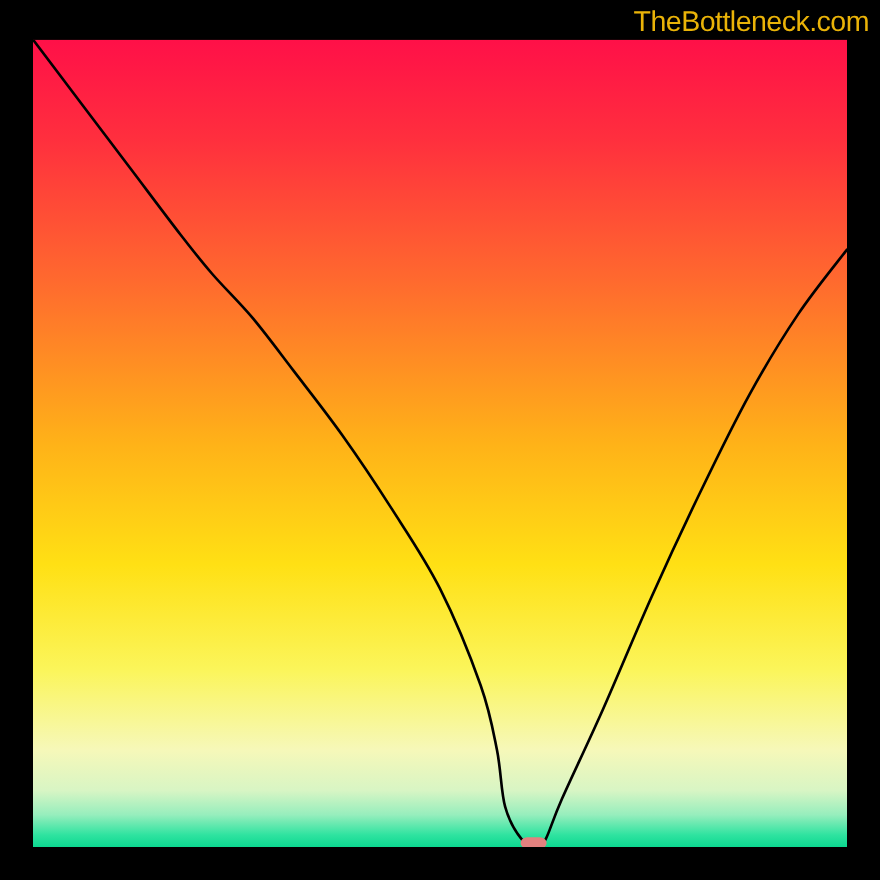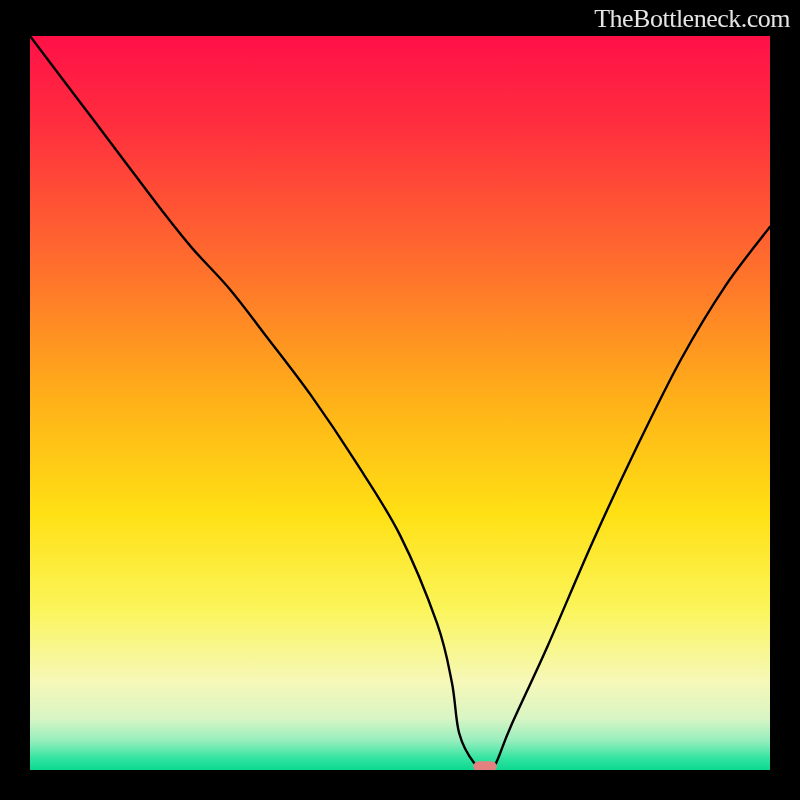--- a/index.html
+++ b/index.html
@@ -8,24 +8,24 @@
     width: 800px;
     height: 800px;
     background: #000;
     position: relative;
     overflow: hidden;
   }
   .watermark {
     position: absolute;
     top: 4px;
     right: 10px;
-    font-family: Liberation Serif, serif;
+    font-family: Liberation Sans, sans-serif;
     font-size: 26px;
     font-weight: 500;
-    color: #e5e5e5;
+    color: #eab308;
     z-index: 10;
     letter-spacing: -0.5px;
   }
   .plot-area {
     position: absolute;
     left: 30px;
     top: 36px;
     width: 740px;
     height: 734px;
     overflow: hidden;

